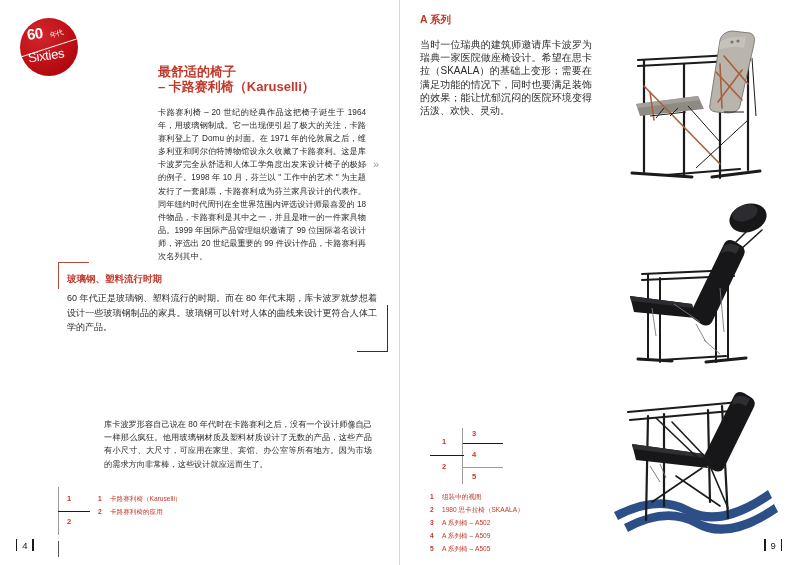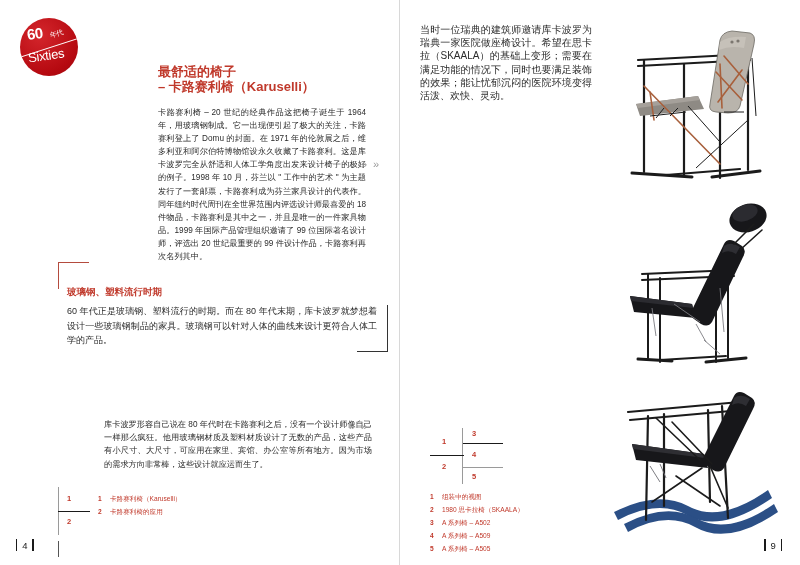--- a/index.html
+++ b/index.html
@@ -136,21 +136,20 @@
     position: absolute;
     right: 0; bottom: 0;
     width: 30px; height: 46px;
     border-right: 1.2px solid #333333;
     border-bottom: 1.2px solid #333333;
   }
   #block-glass .inner {
     position: absolute;
     left: 9px; top: 9px;
     width: 310px;
-    margin-top: 13px;
   }
   #block-glass .sec-title { font-size: 9.5px; }
   #block-glass .body-text {
     font-size: 9px;
     line-height: 14.5px;
     margin-top: 5px;
   }
 
   
   #block-quote {
@@ -352,20 +351,21 @@
       <span class="bar"></span>
     </div>
   </div>
 
   <div class="gutter"></div>
 
   <div class="page right">
   </div>
 
   <div id="block-aseries">
+    <h2 class="sec-title">A 系列</h2>
     <p class="body-text">当时一位瑞典的建筑师邀请库卡波罗为瑞典一家医院做座椅设计。希望在思卡拉（SKAALA）的基础上变形；需要在满足功能的情况下，同时也要满足装饰的效果；能让忧郁沉闷的医院环境变得活泼、欢快、灵动。</p>
   </div>
 
   <div class="figure" id="figure-a502">
     <svg viewBox="0 0 190 178" xmlns="http://www.w3.org/2000/svg">
       <g stroke="#1b1b1b" stroke-width="2.2" fill="none" stroke-linecap="round">
 
         <path d="M44 48 L44 160"></path>
         <path d="M84 52 L84 164"></path>
         <path d="M148 44 L148 158"></path>

